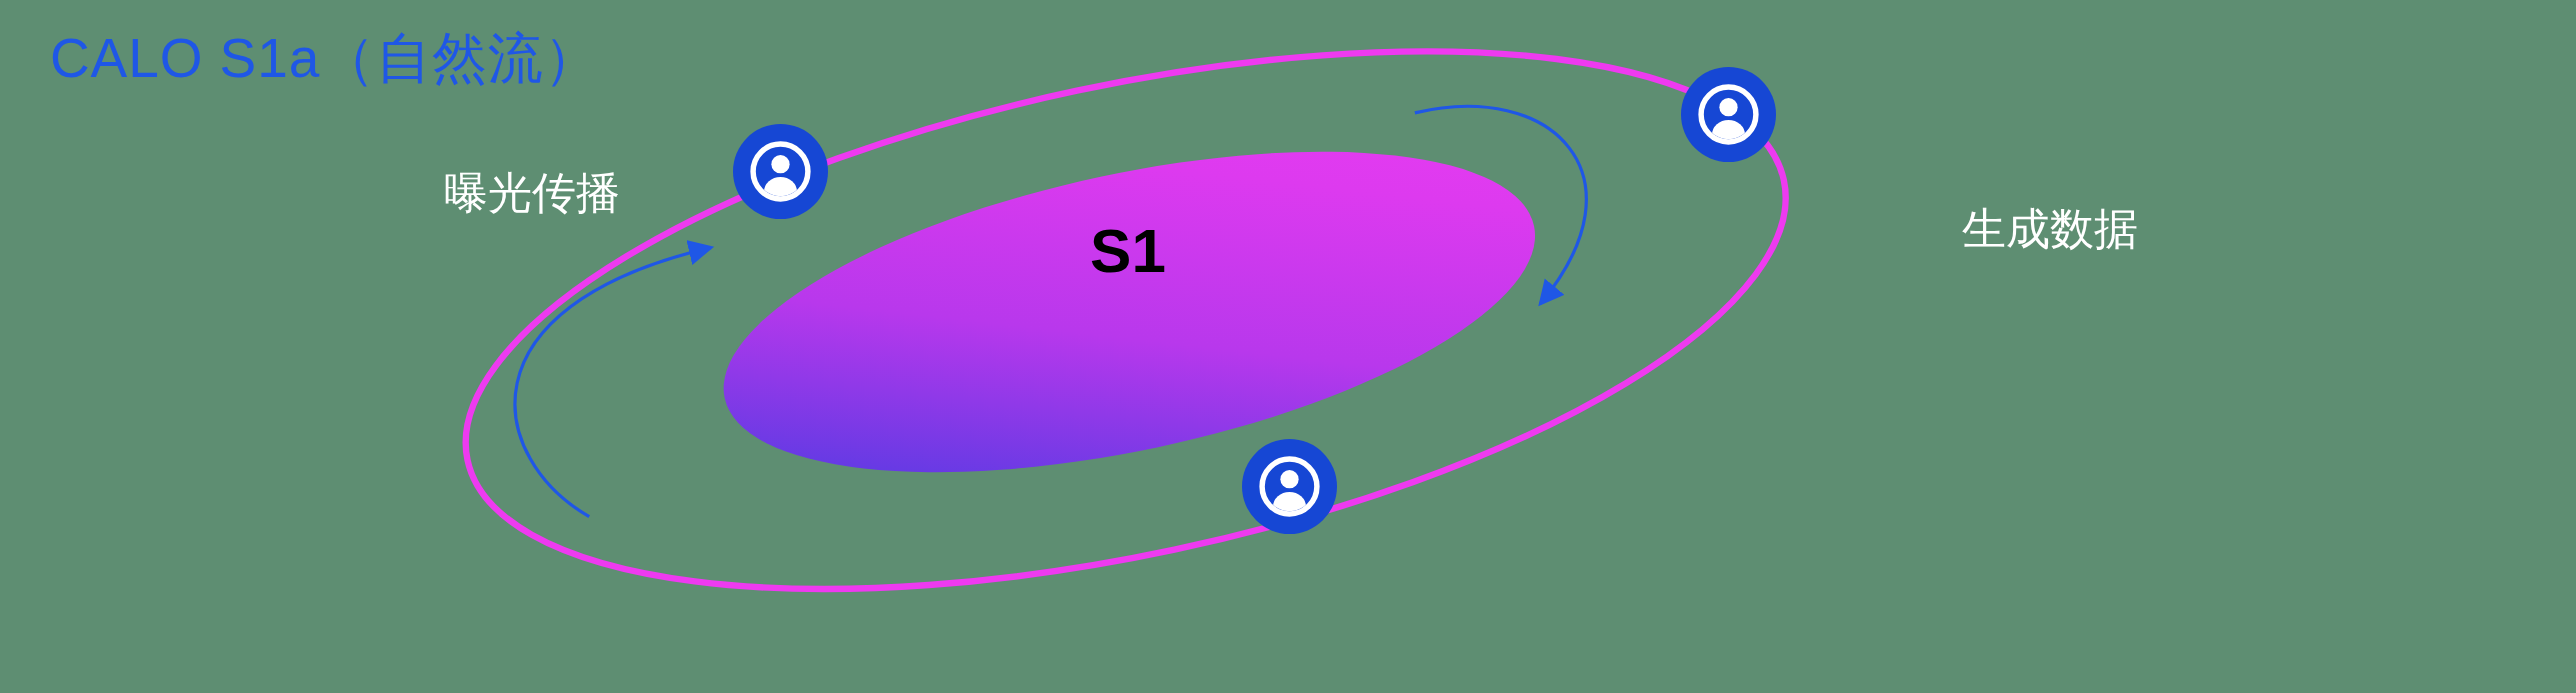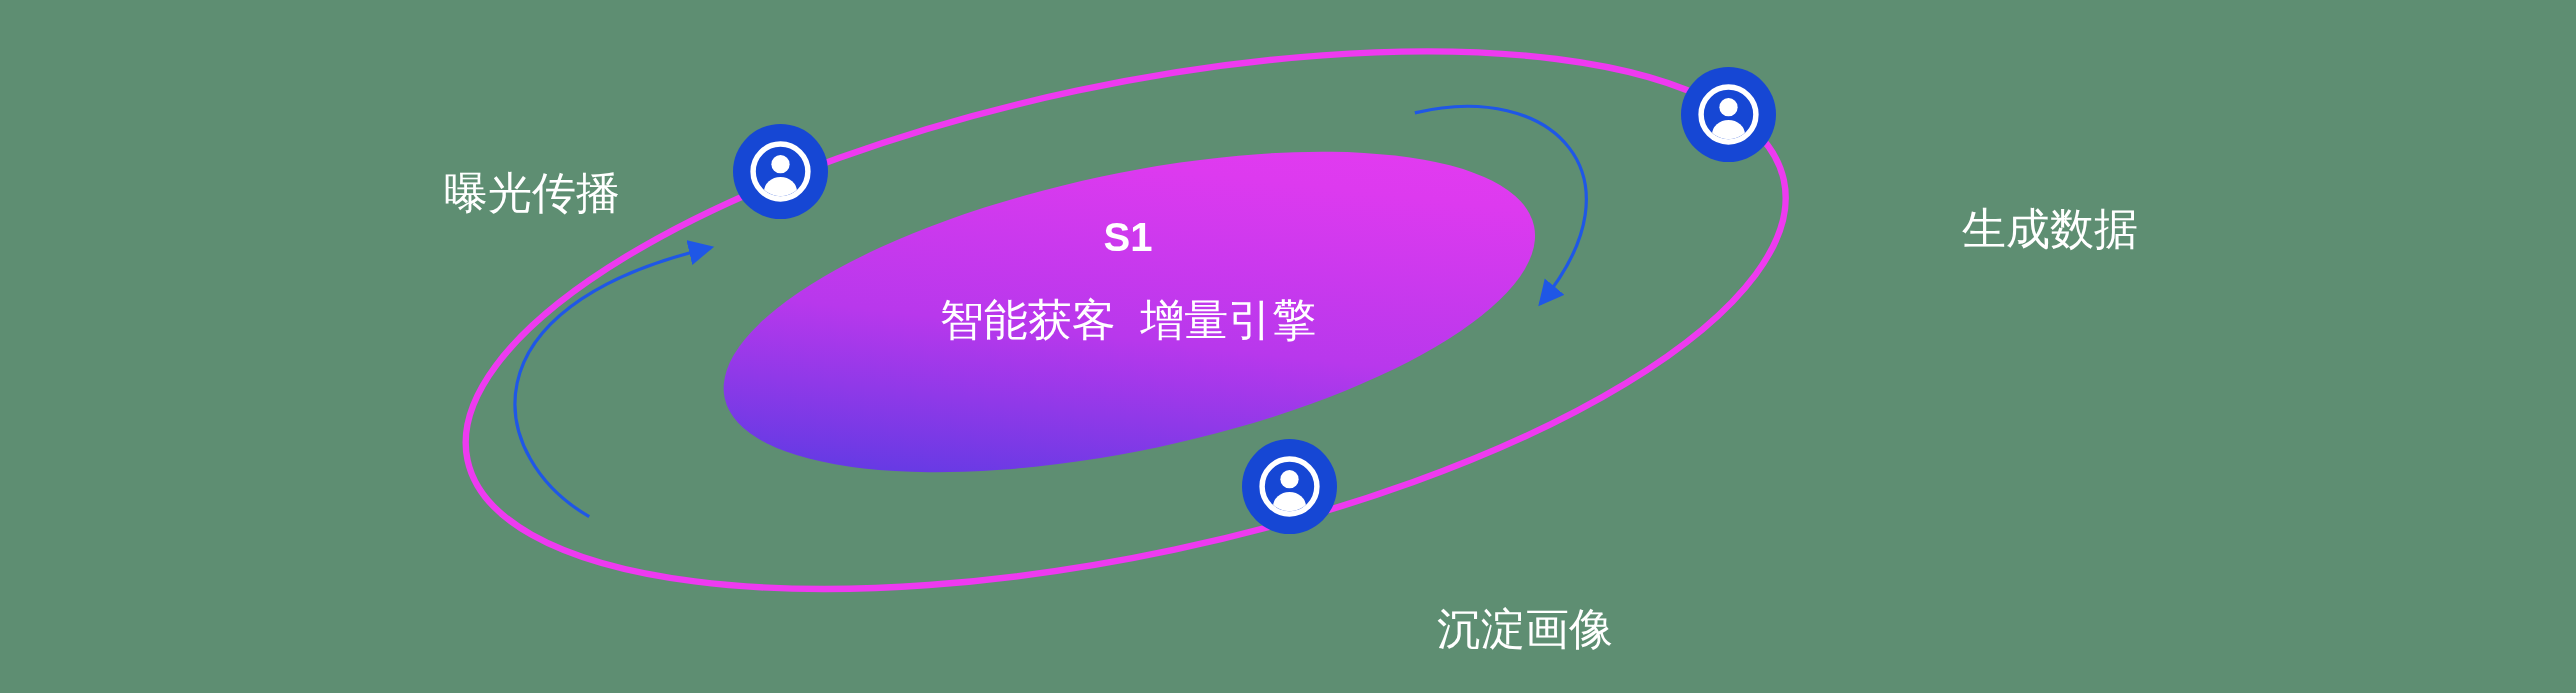--- a/index.html
+++ b/index.html
@@ -23,22 +23,22 @@
   }
   .label-white {
     position: absolute;
     color: #ffffff;
     font-size: 44px;
     font-weight: 500;
     white-space: pre;
   }
   .center-title {
     position: absolute;
-    color: #ffffff;
-    font-size: 40px;
+    color: #000000;
+    font-size: 62px;
     font-weight: 700;
     transform: translateX(-50%);
     white-space: pre;
   }
   .center-sub {
     position: absolute;
     color: #ffffff;
     font-size: 44px;
     font-weight: 500;
     transform: translateX(-50%);
@@ -108,22 +108,21 @@
       <circle cx="52" cy="52" r="52" fill="#1647d4"></circle>
       <circle cx="52" cy="52" r="30" fill="none" stroke="#ffffff" stroke-width="6"></circle>
       <g clip-path="url(#personClip)">
         <circle cx="52" cy="44" r="10" fill="#ffffff"></circle>
         <ellipse cx="52" cy="74" rx="18" ry="16" fill="#ffffff"></ellipse>
       </g>
     </svg>
   </div>
 
   <div class="center-title" style="left:1128px; top:215px">S1</div>
-  <div class="center-sub" style="left:1128px; top:291px">智能获客  增量引擎</div>
 
+  <div class="label-blue" style="left:50px; top:22px">CALO S1a（自然流）</div>
   <div class="label-white" style="left:444px; top:164px">曝光传播</div>
 
   <div class="label-white" style="left:1962px; top:200px">生成数据</div>
 
-  <div class="label-white" style="left:1437px; top:600px">沉淀画像</div>
 
 </div>
 
 
 </body></html>

